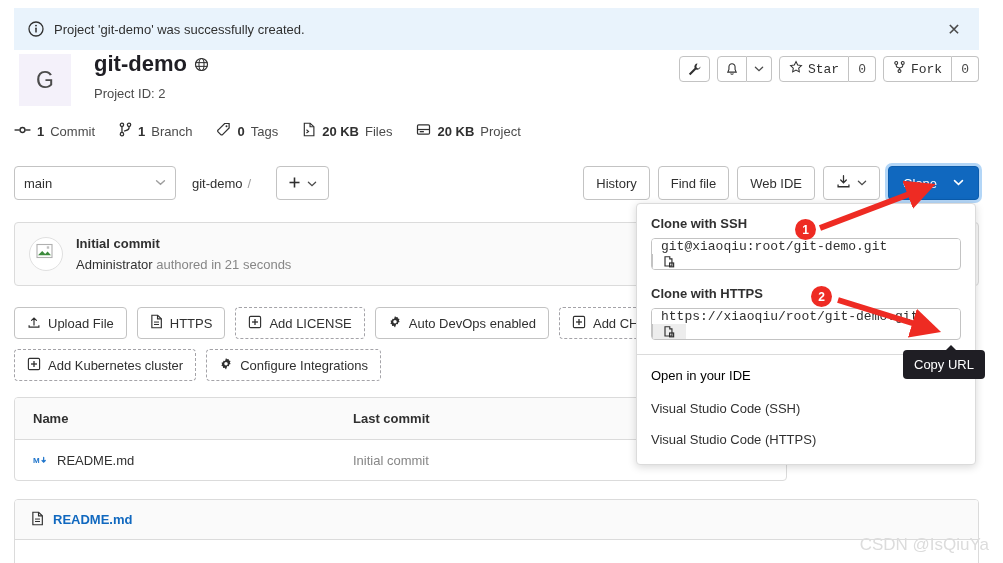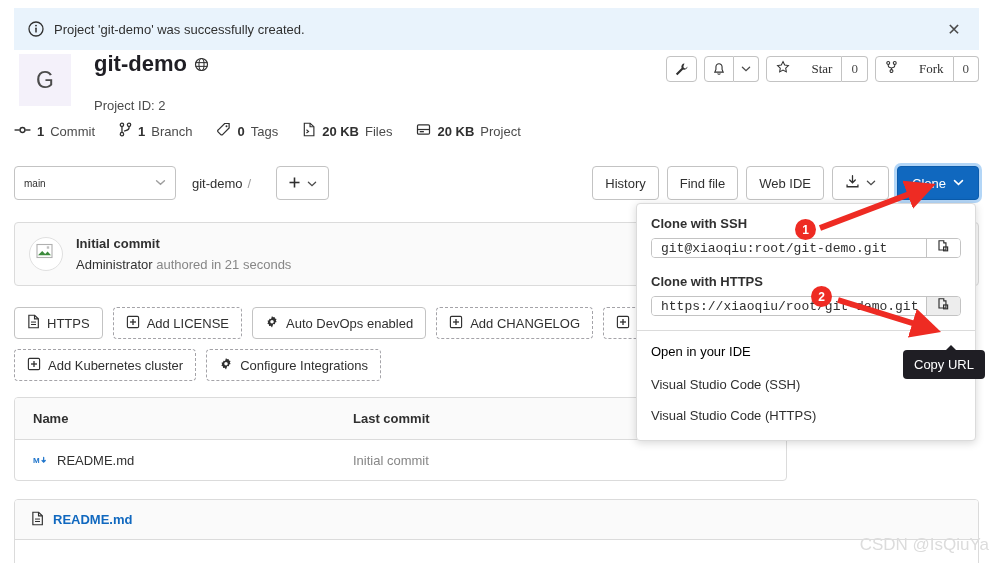--- a/index.html
+++ b/index.html
@@ -61,41 +61,41 @@
     font-size: 23px; color: #4b4b4b;
     font-family: "Liberation Sans", sans-serif;
   }
   .proj-title-wrap { position: absolute; left: 80px; top: 0px; }
   .proj-title {
     font-size: 22px; font-weight: bold; color: #1f1e24;
     display: flex; align-items: center; gap: 7px;
     line-height: 28px;
   }
   .globe-icon { display: inline-flex; align-items: center; }
-  .proj-id { font-size: 13px; color: #4b4b4b; margin-top: 20px; }
+  .proj-id { font-size: 13px; color: #4b4b4b; margin-top: 8px; }
 
   
   .hdr-actions {
     position: absolute;
     right: 0; top: 6px;
     display: flex; align-items: center; gap: 7px;
   }
   .btn {
     background: #fff;
     border: 1px solid #c3c3c3;
     border-radius: 4px;
     font-size: 13px;
     color: #303030;
     height: 26px;
     padding: 0 9px;
     display: inline-flex;
     align-items: center;
-    gap: 21px;
+    gap: 5px;
     cursor: pointer;
-    font-family: Liberation Serif, serif;
+    font-family: Liberation Mono, monospace;
     white-space: nowrap;
   }
   .btn-sq { padding: 0 7px; }
   .btn-group { display: inline-flex; }
   .btn-group .btn:first-child { border-radius: 4px 0 0 4px; }
   .btn-group .btn:last-child { border-radius: 0 4px 4px 0; border-left: none; }
   .count { color: #4b4b4b; min-width: 9px; text-align: center; }
 
   
   .stats {
@@ -115,21 +115,21 @@
     width: 965px; height: 34px;
   }
   .branch-select {
     position: absolute; left: 0; top: 0;
     width: 162px; height: 34px;
     background: #fff;
     border: 1px solid #c3c3c3;
     border-radius: 4px;
     display: flex; align-items: center;
     padding: 8px 9px;
-    font-size: 10px; color: #303030;
+    font-size: 13px; color: #303030;
     cursor: pointer;
   }
   .branch-select .lbl { flex: 1 1 auto; }
   .crumb {
     position: absolute; left: 178px; top: 0;
     height: 34px; display: flex; align-items: center;
     font-size: 13px; color: #303030;
     gap: 5px;
   }
   .crumb .sep { color: #9e9e9e; }
@@ -153,21 +153,21 @@
     white-space: nowrap;
   }
   .btn-clone {
     background: #1068bf;
     border: 1px solid #0b5cad;
     color: #ffffff;
     font-weight: normal;
     height: 34px;
     padding: 0 14px;
     border-radius: 4px;
-    display: inline-flex; align-items: center; gap: 7px;
+    display: inline-flex; align-items: center; gap: 16px;
     font-size: 13px; cursor: pointer;
     box-shadow: 0 0 0 3px #b3d6f7;
     font-family: "Liberation Sans", sans-serif;
   }
 
   
   .commit-card {
     position: absolute;
     left: 0; top: 222px;
     width: 965px; height: 64px;
@@ -275,25 +275,26 @@
     padding: 10px 0 0 0;
   }
   .cp-label {
     font-size: 13px; color: #303030;
     padding: 2px 14px 7px 14px;
     font-weight: bold;
   }
   .cp-input-wrap {
     margin: 0 14px 14px 14px;
     display: flex;
-    height: 20px;
+    height: 32px;
     border: 1px solid #c3c3c3;
     border-radius: 4px;
     overflow: hidden;
     background: #fff;
+    flex-direction: column;
   }
   .cp-input {
     flex: 1 1 auto;
     border: none; outline: none;
     padding: 0 9px;
     font-family: "Liberation Mono", monospace;
     font-size: 13px;
     color: #303030;
     background: #fff;
     min-width: 0;
@@ -591,20 +592,29 @@
         <div class="commit-msg">Initial commit</div>
         <div class="commit-sub">
           <span class="author">Administrator</span>
           <span>authored in 21 seconds</span>
         </div>
       </div>
     </div>
 
     <div class="qa-rows">
       <div class="qa-row">
+        <button class="qa">
+          <span>
+            <svg width="14" height="14" viewBox="0 0 16 16">
+              <path d="M8 11.5V3.4M5.2 6.2L8 3.4l2.8 2.8" fill="none" stroke="#303030" stroke-width="1.35" stroke-linecap="round"></path>
+              <path d="M2.4 11.8v2.1h11.2v-2.1" fill="none" stroke="#303030" stroke-width="1.35"></path>
+            </svg>
+          </span>
+          <span>Upload File</span>
+        </button>
 
         <button class="qa">
           <span>
             <svg width="13" height="15" viewBox="0 0 14 16">
               <path d="M2 1.3h6.2L12.2 5v9.7H2z" fill="none" stroke="#303030" stroke-width="1.25"></path>
               <path d="M8.1 1.4v3.7h3.9" fill="none" stroke="#303030" stroke-width="1.25"></path>
               <line x1="4.3" y1="8.6" x2="9.7" y2="8.6" stroke="#303030" stroke-width="1.1"></line>
               <line x1="4.3" y1="11.2" x2="9.7" y2="11.2" stroke="#303030" stroke-width="1.1"></line>
             </svg>
           </span>

